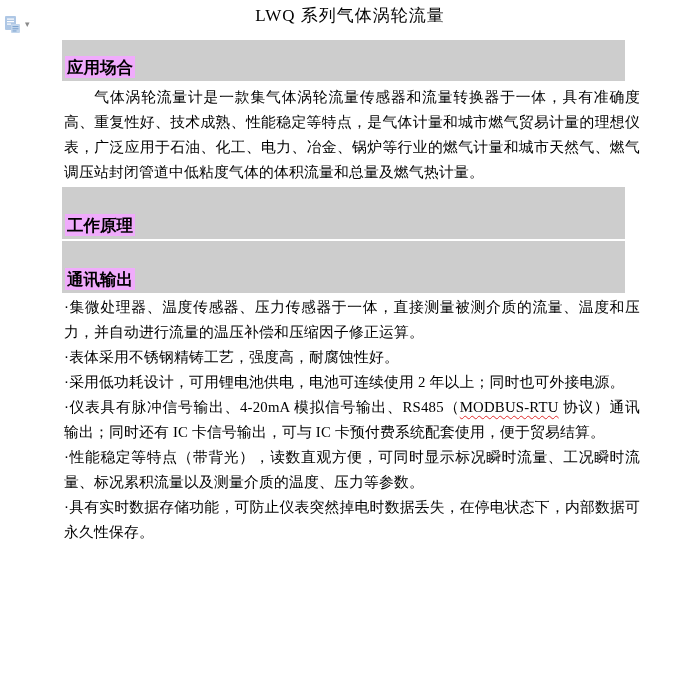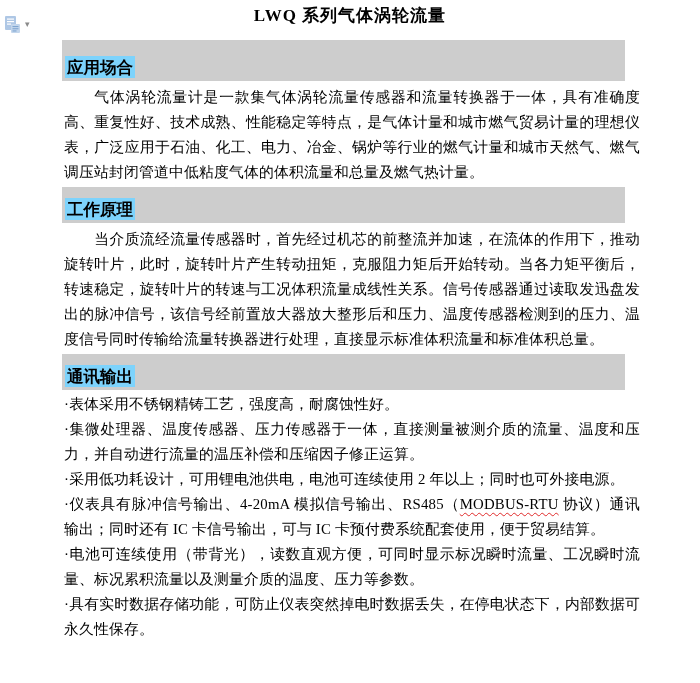--- a/index.html
+++ b/index.html
@@ -19,38 +19,38 @@
   }
   .paste-btn .caret{
     font-size:9px;color:#8a8a8a;line-height:9px;
     font-family:"Liberation Sans",sans-serif;
   }
   
   .doc-title{
     padding-top:5px;
     text-align:center;
     font-size:17px;
-    font-weight:bold;
+    font-weight:normal;
     line-height:22px;
     letter-spacing:1px;
   }
   .content{margin:0 60px 0 64px;}
   
   .band{
     height:41px;
     background:#cdcdcd;
     margin:13px 15px 0 -2px;
     display:flex;
     align-items:flex-end;
     padding:0 0 3px 3px;
     box-sizing:border-box;
   }
-  .band.short{height:36px;margin-top:2px;}
+  .band.short{height:52px;margin-top:2px;}
   .band .hl{
-    background:#7dd3fc;
+    background:#f0abfc;
     font-family:"Liberation Sans","DejaVu Sans",sans-serif;
     font-weight:bold;
     font-size:16.5px;
     line-height:20px;
     padding:1px 2px;
   }
   p.body-par{
     margin:0;
     font-size:14.8px;
     line-height:25px;
@@ -94,30 +94,27 @@
     <div class="band">
       <span class="hl">应用场合</span>
     </div>
     <div class="par-block">
       <p class="body-par indent">气体涡轮流量计是一款集气体涡轮流量传感器和流量转换器于一体，具有准确度高、重复性好、技术成熟、性能稳定等特点，是气体计量和城市燃气贸易计量的理想仪表，广泛应用于石油、化工、电力、冶金、锅炉等行业的燃气计量和城市天然气、燃气调压站封闭管道中低粘度气体的体积流量和总量及燃气热计量。</p>
     </div>
 
     <div class="band short">
       <span class="hl">工作原理</span>
     </div>
-    <div class="par-block">
-      <p class="body-par indent">当介质流经流量传感器时，首先经过机芯的前整流并加速，在流体的作用下，推动旋转叶片，此时，旋转叶片产生转动扭矩，克服阻力矩后开始转动。当各力矩平衡后，转速稳定，旋转叶片的转速与工况体积流量成线性关系。信号传感器通过读取发迅盘发出的脉冲信号，该信号经前置放大器放大整形后和压力、温度传感器检测到的压力、温度信号同时传输给流量转换器进行处理，直接显示标准体积流量和标准体积总量。</p>
-    </div>
 
     <div class="band short">
       <span class="hl">通讯输出</span>
     </div>
     <div class="features">
+      <p class="body-par">·集微处理器、温度传感器、压力传感器于一体，直接测量被测介质的流量、温度和压力，并自动进行流量的温压补偿和压缩因子修正运算。</p>
       <p class="body-par">·表体采用不锈钢精铸工艺，强度高，耐腐蚀性好。</p>
-      <p class="body-par">·集微处理器、温度传感器、压力传感器于一体，直接测量被测介质的流量、温度和压力，并自动进行流量的温压补偿和压缩因子修正运算。</p>
       <p class="body-par">·采用低功耗设计，可用锂电池供电，电池可连续使用 2 年以上；同时也可外接电源。</p>
       <p class="body-par"><span>·仪表具有脉冲信号输出、4-20mA 模拟信号输出、RS485（</span><span class="misspelled">MODBUS-RTU</span><span> 协议）通讯输出；同时还有 IC 卡信号输出，可与 IC 卡预付费系统配套使用，便于贸易结算。</span></p>
-      <p class="body-par">·电池可连续使用（带背光），读数直观方便，可同时显示标况瞬时流量、工况瞬时流量、标况累积流量以及测量介质的温度、压力等参数。</p>
+      <p class="body-par">·性能稳定等特点（带背光），读数直观方便，可同时显示标况瞬时流量、工况瞬时流量、标况累积流量以及测量介质的温度、压力等参数。</p>
       <p class="body-par">·具有实时数据存储功能，可防止仪表突然掉电时数据丢失，在停电状态下，内部数据可永久性保存。</p>
     </div>
 
   </div>
 </div>
 
 </body></html>

